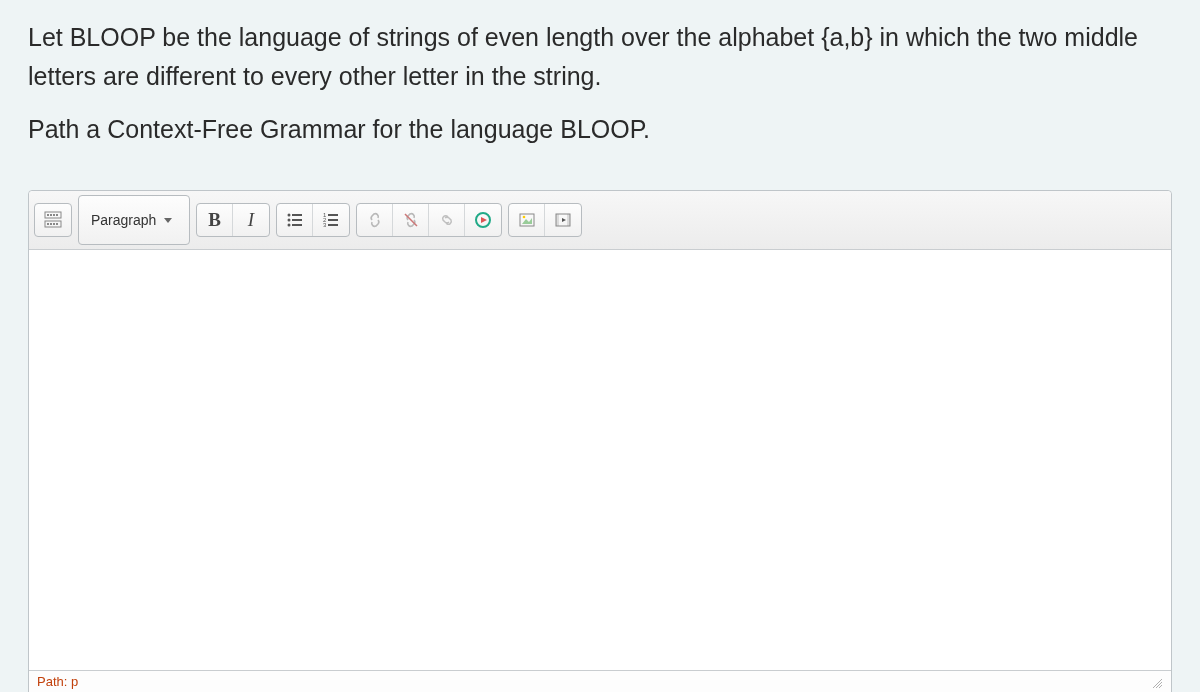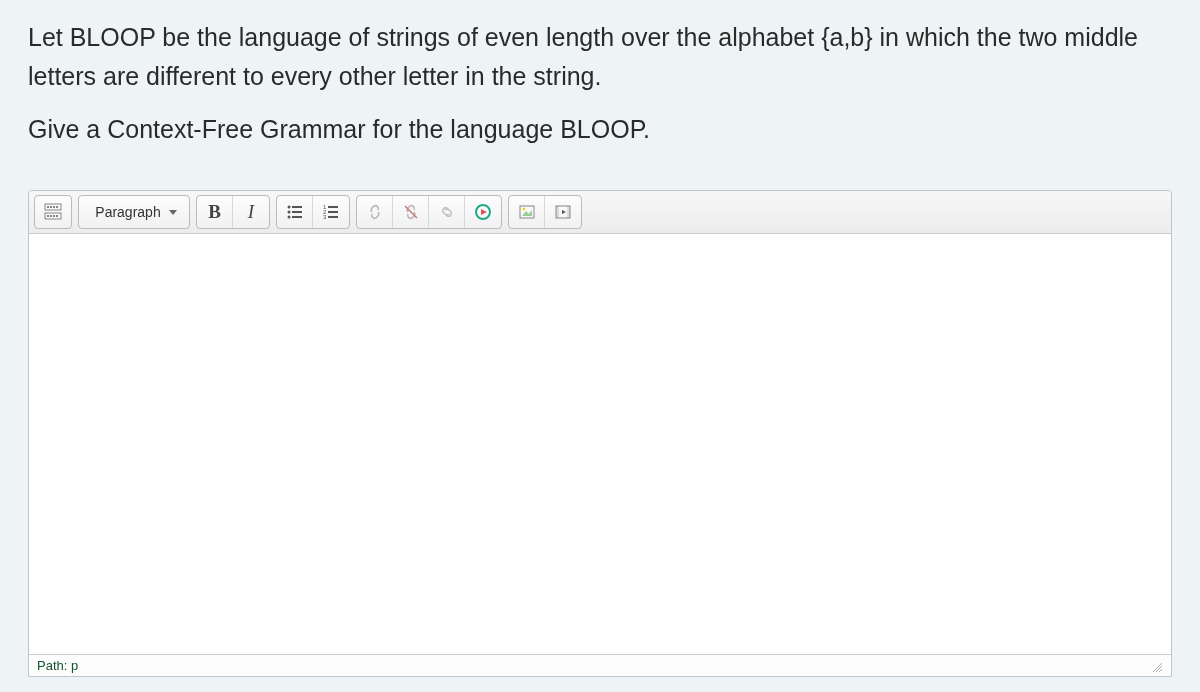--- a/index.html
+++ b/index.html
@@ -57,25 +57,25 @@
     }
     .btn:last-child {
       border-right: none;
     }
     .format-select {
       display: flex;
       align-items: center;
       border: 1px solid #b7bcc0;
       border-radius: 4px;
       background: linear-gradient(#fdfdfd, #f1f1f1);
-      height: 34px;
+      height: 50px;
       padding: 0 8px 0 12px;
       cursor: pointer;
       min-width: 112px;
-      justify-content: center;
+      justify-content: flex-start;
     }
     .format-select span {
       font-size: 14px;
       color: #333;
     }
     .caret {
       width: 0;
       height: 0;
       border-left: 4px solid transparent;
       border-right: 4px solid transparent;
@@ -97,21 +97,21 @@
     .editor-body {
       min-height: 420px;
       background: #fff;
       padding: 10px;
       outline: none;
     }
     .statusbar {
       border-top: 1px solid #c9cdd0;
       background: #fdfdfd;
       font-size: 13px;
-      color: #14532d;
+      color: #c2410c;
       padding: 3px 8px;
       display: flex;
       justify-content: space-between;
       align-items: center;
     }
     .resize-handle {
       width: 14px;
       height: 14px;
       position: relative;
     }
@@ -125,21 +125,21 @@
       background:
         linear-gradient(135deg, transparent 0%, transparent 60%, #b0b0b0 60%, #b0b0b0 65%, transparent 65%, transparent 72%, #b0b0b0 72%, #b0b0b0 77%, transparent 77%, transparent 84%, #b0b0b0 84%, #b0b0b0 89%, transparent 89%);
     }
     svg { display: block; }
   </style>
 </head>
 <body>
 
 <div class="question-text">
   <p>Let BLOOP be the language of strings of even length over the alphabet {a,b} in which the two middle letters are different to every other letter in the string.</p>
-  <p>Give a Context-Free Grammar for the language BLOOP.</p>
+  <p>Path a Context-Free Grammar for the language BLOOP.</p>
 </div>
 
 <div class="editor-wrap">
   <div class="toolbar">
 
     <div class="btn-group">
       <div class="btn">
         <span>
           <svg width="18" height="18" viewBox="0 0 18 18">
             <rect x="1" y="1" width="16" height="6" fill="none" stroke="#888" stroke-width="1"></rect>

